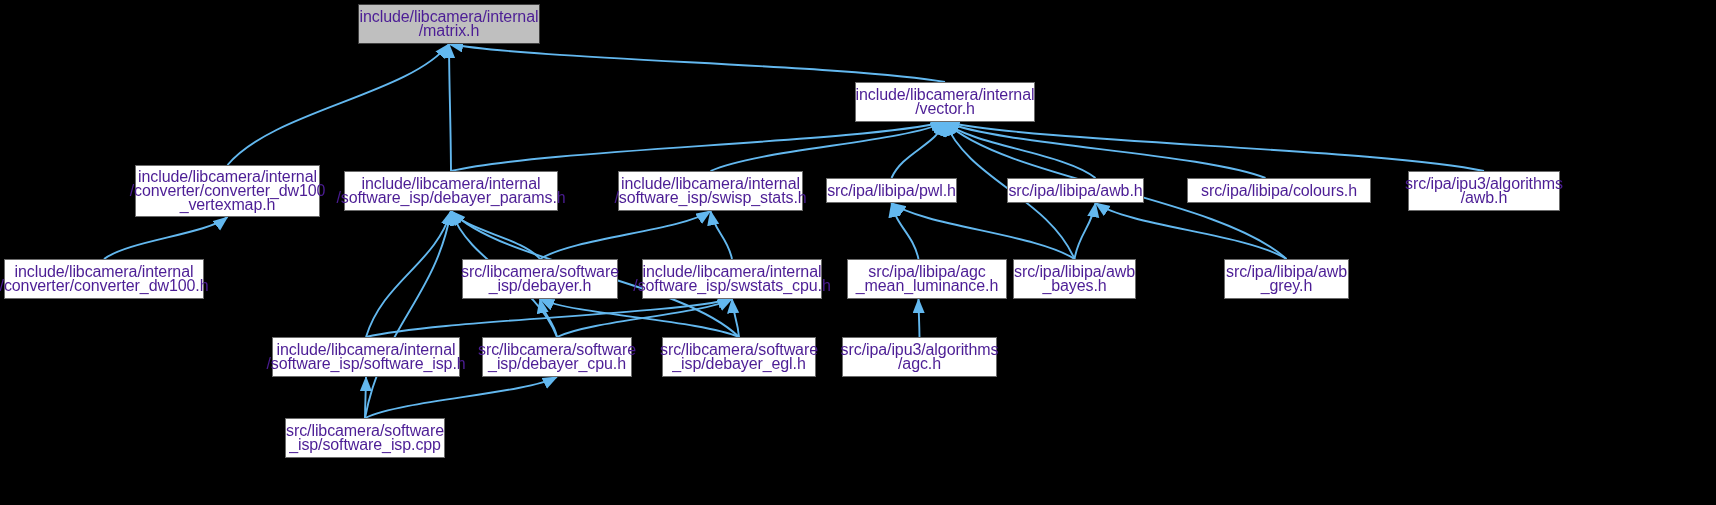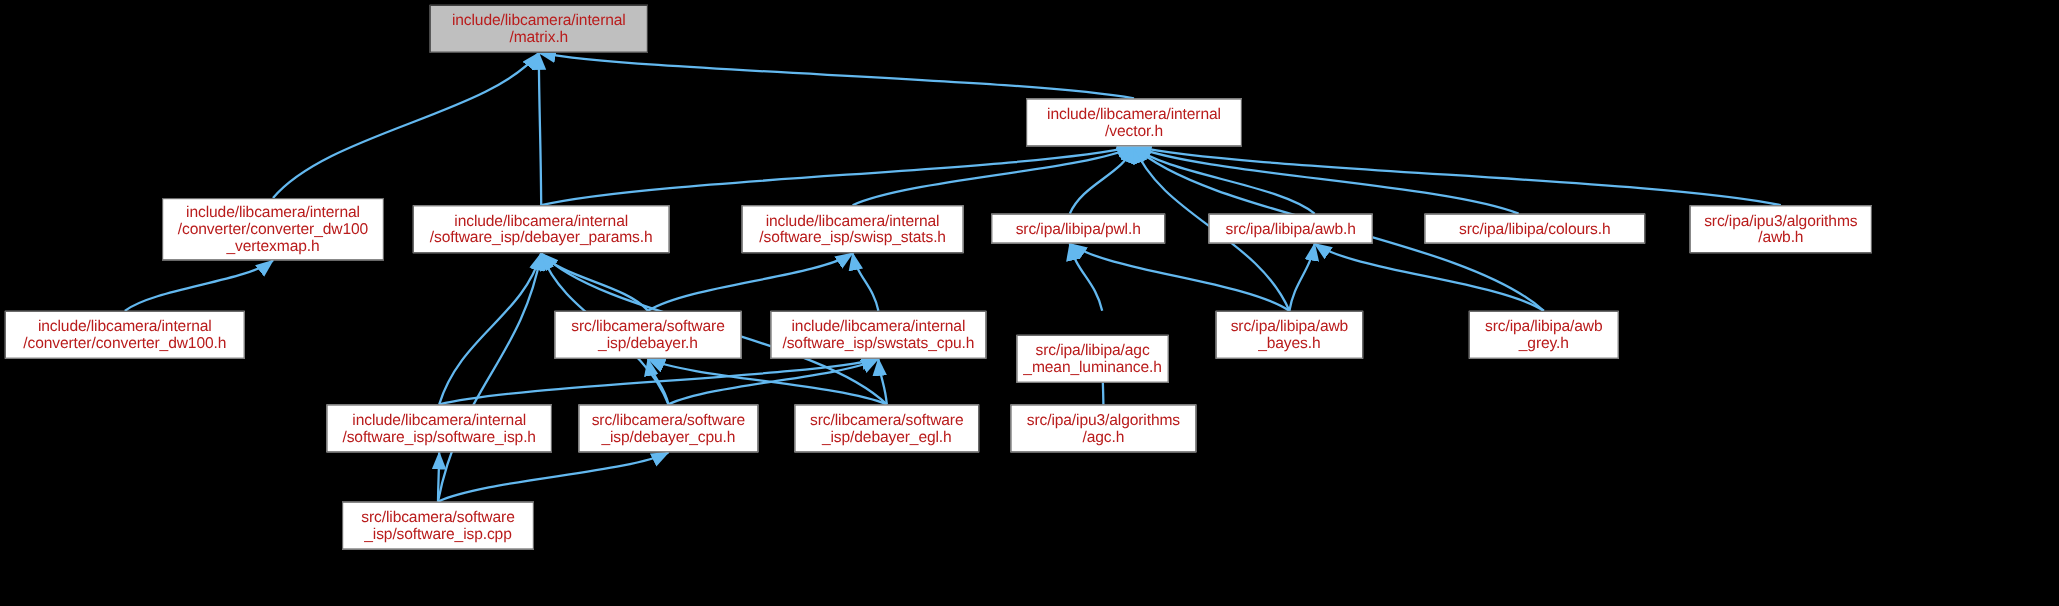--- a/index.html
+++ b/index.html
@@ -21,26 +21,26 @@
     top: 0;
     width: 1716px;
     height: 505px;
     pointer-events: none;
   }
   .node {
     position: absolute;
     box-sizing: border-box;
     border: 1px solid #6b6b6b;
     background: #ffffff;
-    color: #b91c1c;
+    color: #4c1d95;
     display: flex;
     align-items: center;
     justify-content: center;
     text-align: center;
-    font-size: 13px;
+    font-size: 16px;
     line-height: 14px;
     letter-spacing: -0.1px;
     white-space: pre-line;
     padding: 1px 3px;
     z-index: 2;
   }
   .node.root {
     background: #bfbfbf;
     border: 1px solid #404040;
   }
@@ -94,32 +94,32 @@
 /matrix.h</div>
       <div class="node" style="left: 855px; top: 82px; width: 180px; height: 40px;">include/libcamera/internal
 /vector.h</div>
       <div class="node" style="left: 135px; top: 165px; width: 185px; height: 52px;">include/libcamera/internal
 /converter/converter_dw100
 _vertexmap.h</div>
       <div class="node" style="left: 344px; top: 171px; width: 214px; height: 40px;">include/libcamera/internal
 /software_isp/debayer_params.h</div>
       <div class="node" style="left: 618px; top: 171px; width: 185px; height: 40px;">include/libcamera/internal
 /software_isp/swisp_stats.h</div>
-      <div class="node" style="left: 826px; top: 178px; width: 145px; height: 25px;">src/ipa/libipa/pwl.h</div>
+      <div class="node" style="left: 826px; top: 178px; width: 131px; height: 25px;">src/ipa/libipa/pwl.h</div>
       <div class="node" style="left: 1007px; top: 178px; width: 137px; height: 25px;">src/ipa/libipa/awb.h</div>
       <div class="node" style="left: 1187px; top: 178px; width: 184px; height: 25px;">src/ipa/libipa/colours.h</div>
       <div class="node" style="left: 1408px; top: 171px; width: 152px; height: 40px;">src/ipa/ipu3/algorithms
 /awb.h</div>
       <div class="node" style="left: 4px; top: 259px; width: 200px; height: 40px;">include/libcamera/internal
 /converter/converter_dw100.h</div>
       <div class="node" style="left: 462px; top: 259px; width: 156px; height: 40px;">src/libcamera/software
 _isp/debayer.h</div>
       <div class="node" style="left: 642px; top: 259px; width: 180px; height: 40px;">include/libcamera/internal
 /software_isp/swstats_cpu.h</div>
-      <div class="node" style="left: 847px; top: 259px; width: 127px; height: 40px; margin-top: 20px;">src/ipa/libipa/agc
+      <div class="node" style="left: 847px; top: 259px; width: 160px; height: 40px;">src/ipa/libipa/agc
 _mean_luminance.h</div>
       <div class="node" style="left: 1013px; top: 259px; width: 123px; height: 40px;">src/ipa/libipa/awb
 _bayes.h</div>
       <div class="node" style="left: 1224px; top: 259px; width: 125px; height: 40px;">src/ipa/libipa/awb
 _grey.h</div>
       <div class="node" style="left: 272px; top: 337px; width: 188px; height: 40px;">include/libcamera/internal
 /software_isp/software_isp.h</div>
       <div class="node" style="left: 482px; top: 337px; width: 150px; height: 40px;">src/libcamera/software
 _isp/debayer_cpu.h</div>
       <div class="node" style="left: 662px; top: 337px; width: 154px; height: 40px;">src/libcamera/software

